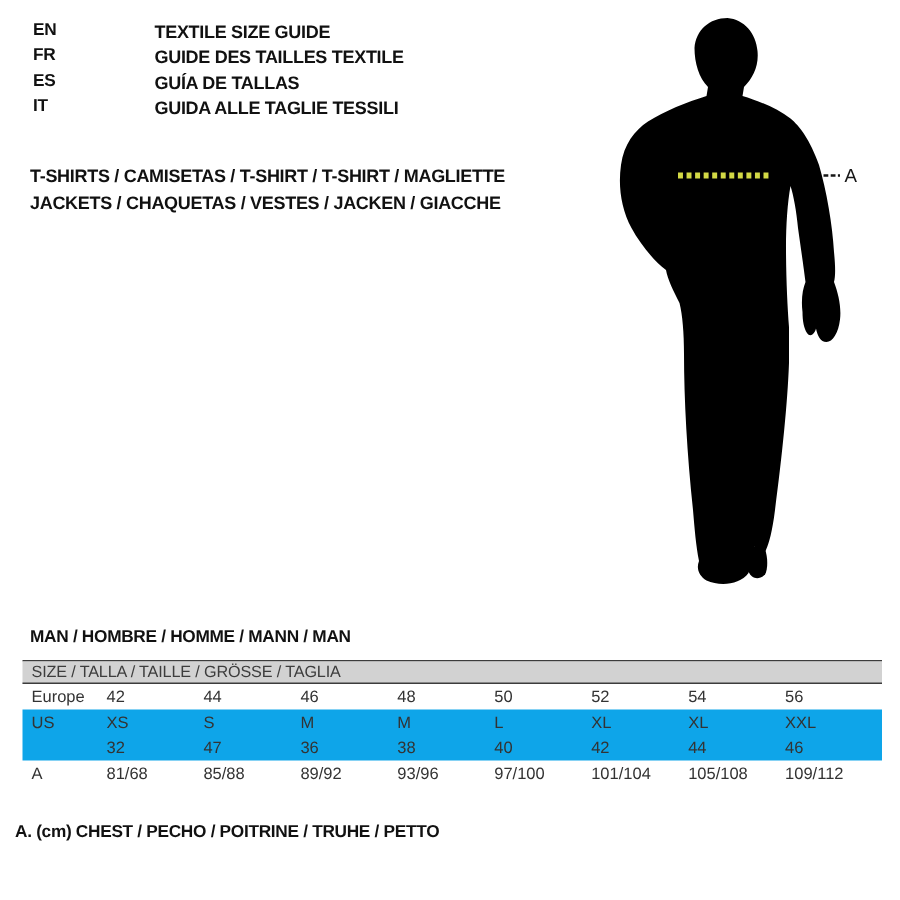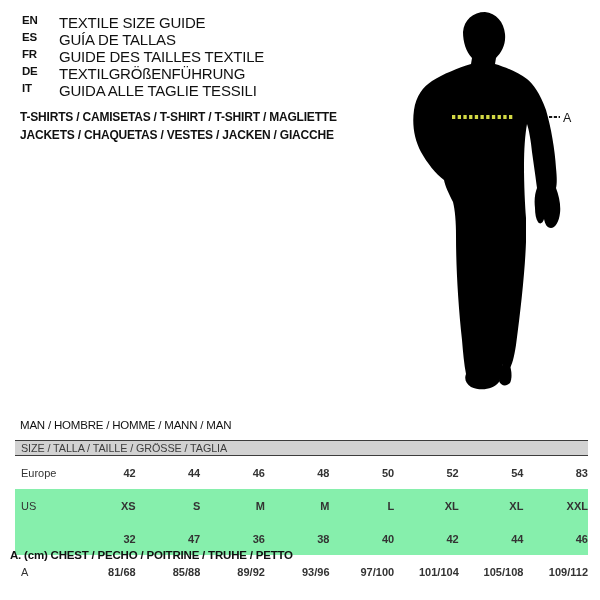--- a/index.html
+++ b/index.html
@@ -7,65 +7,61 @@
     width:600px;height:600px;background:#ffffff;overflow:hidden;position:relative;
     font-family:"Liberation Sans",sans-serif;color:#111;
     -webkit-font-smoothing:antialiased;
   }
   .abs{position:absolute;}
 
   
   .lang-block{left:22px;top:14px;}
   .lang-row{display:flex;height:17px;align-items:flex-start;}
   .lang-code{width:37px;font-size:11.5px;font-weight:bold;letter-spacing:-0.2px;}
-  .lang-label{font-size:15px;font-weight:normal;letter-spacing:-0.2px;white-space:nowrap;}
+  .lang-label{font-size:12px;font-weight:bold;letter-spacing:-0.2px;white-space:nowrap;margin-left:44px;}
 
   
   .cat-block{left:20px;top:108px;}
   .cat-line{font-size:12px;font-weight:bold;letter-spacing:-0.2px;line-height:18px;white-space:nowrap;}
 
   
   .figure-wrap{left:400px;top:0;width:200px;height:410px;}
 
   
-  .man-line{left:20px;top:419px;font-size:11.5px;font-weight:normal;letter-spacing:-0.2px;}
+  .man-line{left:20px;top:419px;font-size:11.5px;font-weight:bold;letter-spacing:-0.2px;}
 
   
   .size-table{left:15px;top:440px;width:573px;border-top:1.5px solid #3c3c3c;font-size:11px;color:#333;}
   .t-header{
     height:15px;line-height:15px;background:#d2d2d2;border-bottom:1.5px solid #3c3c3c;
     padding-left:6px;font-size:10.8px;color:#3d3d3d;letter-spacing:-0.1px;box-sizing:border-box;
   }
-  .t-row{display:grid;grid-template-columns:56px repeat(8,1fr);height:33px;align-items:center;}
-  .t-row.shaded{background:#86efac;}
+  .t-row{display:grid;grid-template-columns:56px repeat(8,1fr);height:17px;align-items:center;}
+  .t-row.shaded{background:#0ea5e9;}
   .t-label{padding-left:6px;text-align:left;}
-  .t-cell{text-align:right;font-weight:bold;}
+  .t-cell{text-align:left;}
 
   
   .footnote{left:10px;top:549px;font-size:11.5px;font-weight:bold;letter-spacing:-0.2px;}
 </style>
 </head>
 <body>
 
 <div class="abs lang-block">
   <div class="lang-row">
     <span class="lang-code">EN</span>
     <span class="lang-label">TEXTILE SIZE GUIDE</span>
   </div>
   <div class="lang-row">
-    <span class="lang-code">ES</span>
-    <span class="lang-label">GUÍA DE TALLAS</span>
-  </div>
-  <div class="lang-row">
     <span class="lang-code">FR</span>
     <span class="lang-label">GUIDE DES TAILLES TEXTILE</span>
   </div>
   <div class="lang-row">
-    <span class="lang-code">DE</span>
-    <span class="lang-label">TEXTILGRÖßENFÜHRUNG</span>
+    <span class="lang-code">ES</span>
+    <span class="lang-label">GUÍA DE TALLAS</span>
   </div>
   <div class="lang-row">
     <span class="lang-code">IT</span>
     <span class="lang-label">GUIDA ALLE TAGLIE TESSILI</span>
   </div>
 </div>
 
 <div class="abs cat-block">
   <div class="cat-line">T-SHIRTS / CAMISETAS / T-SHIRT / T-SHIRT / MAGLIETTE</div>
   <div class="cat-line">JACKETS / CHAQUETAS / VESTES / JACKEN / GIACCHE</div>
@@ -123,21 +119,21 @@
 
   <div class="t-row">
     <span class="t-label">Europe</span>
     <span class="t-cell">42</span>
     <span class="t-cell">44</span>
     <span class="t-cell">46</span>
     <span class="t-cell">48</span>
     <span class="t-cell">50</span>
     <span class="t-cell">52</span>
     <span class="t-cell">54</span>
-    <span class="t-cell">83</span>
+    <span class="t-cell">56</span>
   </div>
 
   <div class="t-row shaded">
     <span class="t-label">US</span>
     <span class="t-cell">XS</span>
     <span class="t-cell">S</span>
     <span class="t-cell">M</span>
     <span class="t-cell">M</span>
     <span class="t-cell">L</span>
     <span class="t-cell">XL</span>

